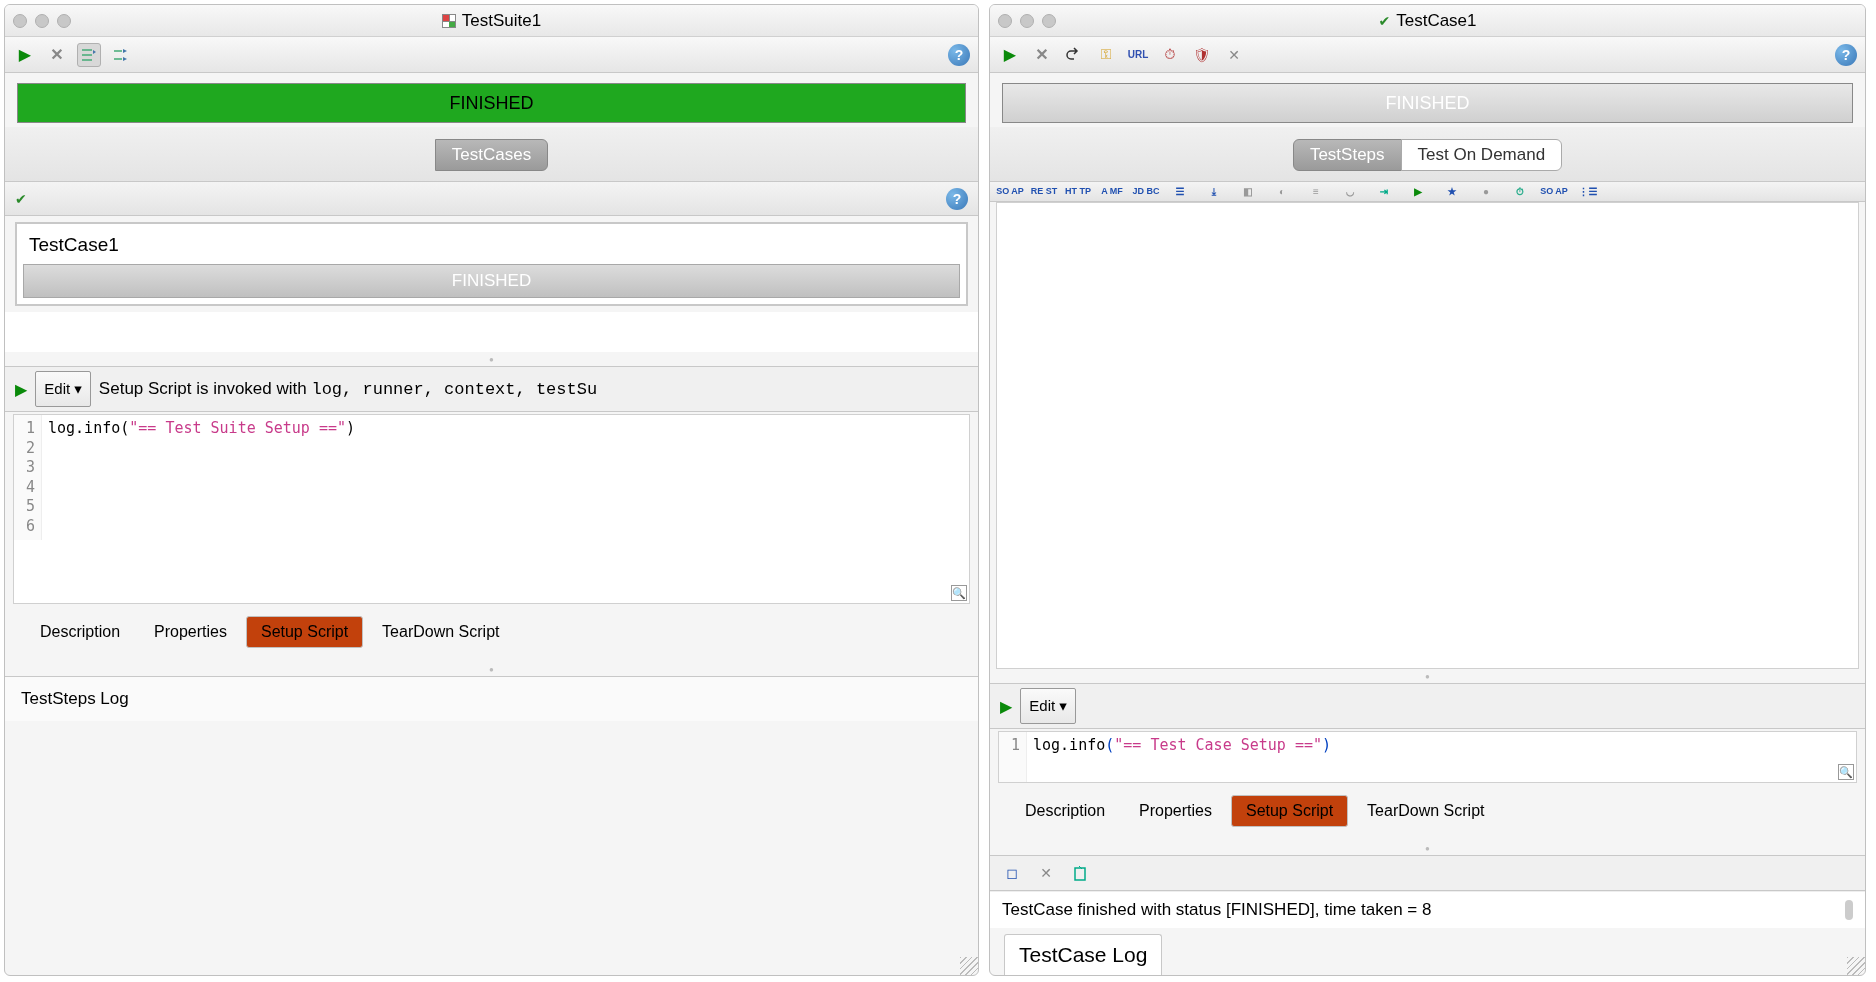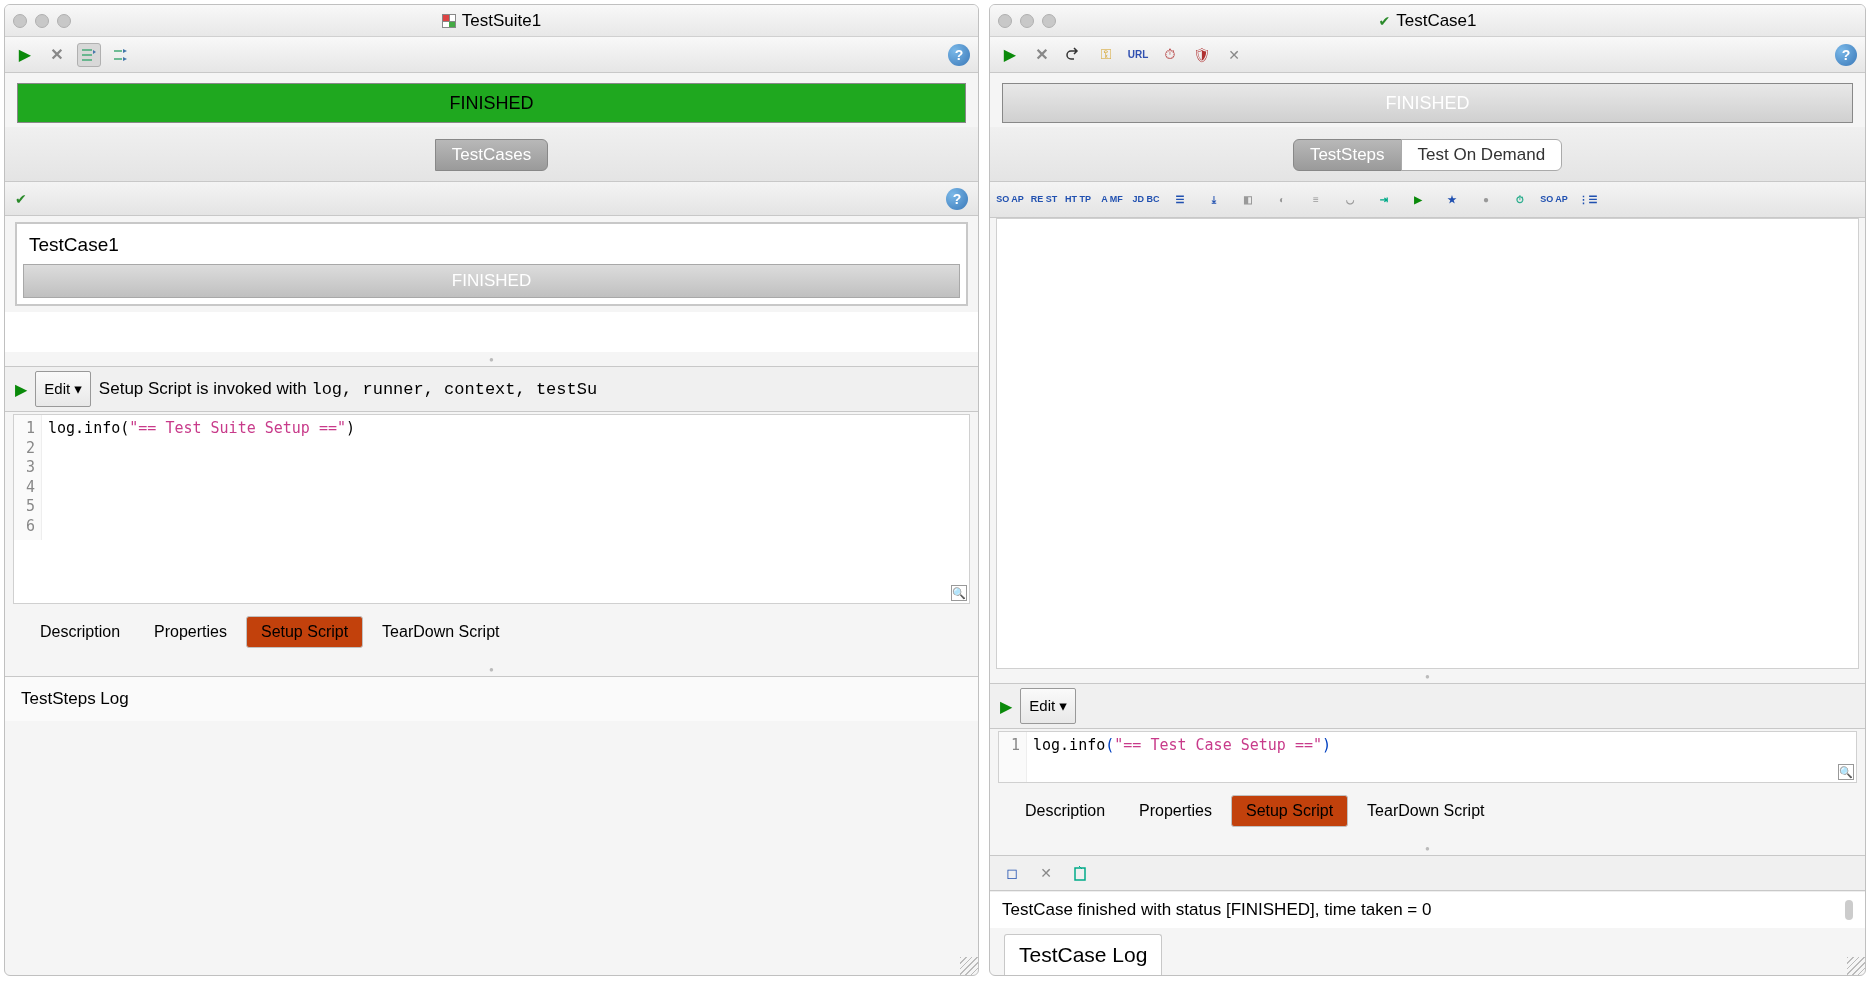--- a/index.html
+++ b/index.html
@@ -50,21 +50,21 @@
 .gutter { width: 28px; text-align: right; padding: 4px 6px 4px 0; color: #888; font-family: monospace; font-size: 15px; line-height: 1.3; background: #fafafa; border-right: 1px solid #eee; }
 .code { flex: 1; padding: 4px 6px; font-family: "Menlo",monospace; font-size: 15px; line-height: 1.3; white-space: pre; }
 .code .kw { color: #000; }
 .code .str { color: #c83a8a; }
 .code .par { color: #0040c0; }
 .mag-corner { position: absolute; bottom: 2px; right: 2px; width: 16px; height: 16px; border: 1px solid #999; background: #fff; display: flex; align-items: center; justify-content: center; font-size: 11px; }
 .bottom-tabs { display: flex; gap: 4px; padding: 10px 20px 14px; }
 .btab { padding: 6px 14px; font-size: 16px; border: 1px solid transparent; cursor: pointer; border-radius: 3px; }
 .btab.active { background: #c2410c; border: 1px solid #c0c0c0; }
 .log-row { border-top: 1px solid #c8c8c8; padding: 12px 16px; font-size: 17px; background: #fafafa; }
-.step-toolbar { height: 36px; background: linear-gradient(#f4f4f4,#e4e4e4); border-bottom: 1px solid #c8c8c8; display: flex; align-items: center; padding: 0 6px; gap: 6px; flex-wrap: nowrap; }
+.step-toolbar { height: 20px; background: linear-gradient(#f4f4f4,#e4e4e4); border-bottom: 1px solid #c8c8c8; display: flex; align-items: center; padding: 0 6px; gap: 6px; flex-wrap: nowrap; }
 .step-btn { width: 28px; height: 24px; display: flex; align-items: center; justify-content: center; font-size: 10px; font-weight: bold; color: #2050b0; cursor: pointer; }
 .step-btn.dim { color: #999; }
 .step-area { flex: 1; background: #fff; margin: 0 6px; border: 1px solid #d0d0d0; }
 .log-bar { height: 36px; background: #f0f0f0; border-top: 1px solid #c8c8c8; border-bottom: 1px solid #c8c8c8; display: flex; align-items: center; padding: 0 10px; gap: 10px; }
 .log-msg { padding: 8px 12px; font-size: 17px; background: #fff; border-top: 1px solid #eee; display: flex; align-items: center; }
 .log-tab { padding: 8px 14px; margin: 6px 0 0 14px; background: #fff; border: 1px solid #c8c8c8; border-bottom: none; display: inline-block; font-size: 21px; border-radius: 3px 3px 0 0; }
 .resize { position: absolute; bottom: 0; right: 0; width: 18px; height: 18px; background: repeating-linear-gradient(135deg,#bbb 0,#bbb 1px,transparent 1px,transparent 4px); }
 .tiny-txt { font-size: 9px; line-height: 0.9; text-align: center; }
 .svg-icon { width: 18px; height: 18px; }
 </style>
@@ -225,18 +225,18 @@
     <div class="tb-btn" style="color:#2050b0">◻</div>
     <div class="tb-btn" style="color:#888">✕</div>
     <div class="tb-btn" style="color:#0a8">
         <svg class="svg-icon" viewBox="0 0 18 18">
           <rect x="4" y="4" width="10" height="12" fill="none" stroke="#0a8" stroke-width="1.5"></rect>
           <path d="M8 2l3 3" stroke="#0a8"></path>
         </svg>
       </div>
   </div>
   <div class="log-msg">
-    <span style="flex:1">TestCase finished with status [FINISHED], time taken = 0</span>
+    <span style="flex:1">TestCase finished with status [FINISHED], time taken = 8</span>
     <span style="width:8px;height:20px;background:#ccc;border-radius:4px"></span>
   </div>
   <div><span class="log-tab">TestCase Log</span></div>
   <div class="resize"></div>
 </div>
 
 </body></html>

